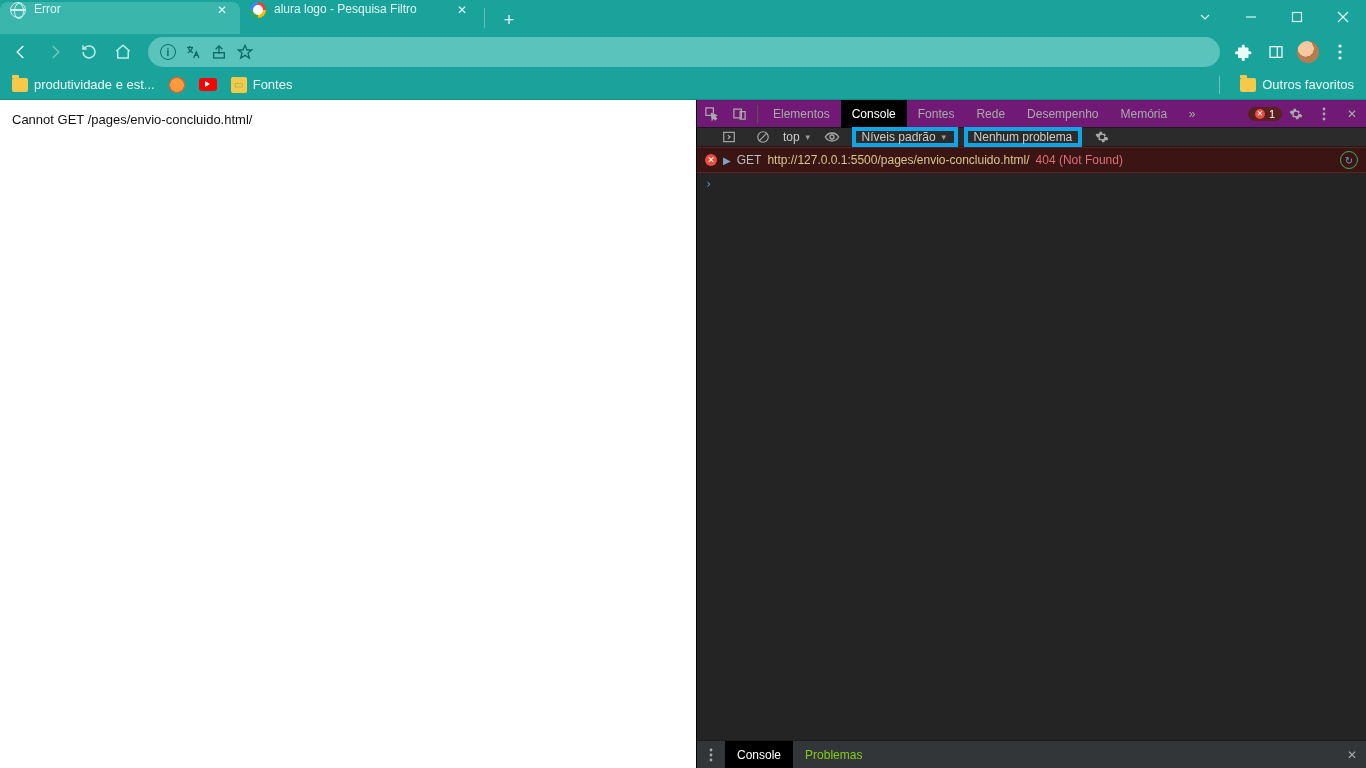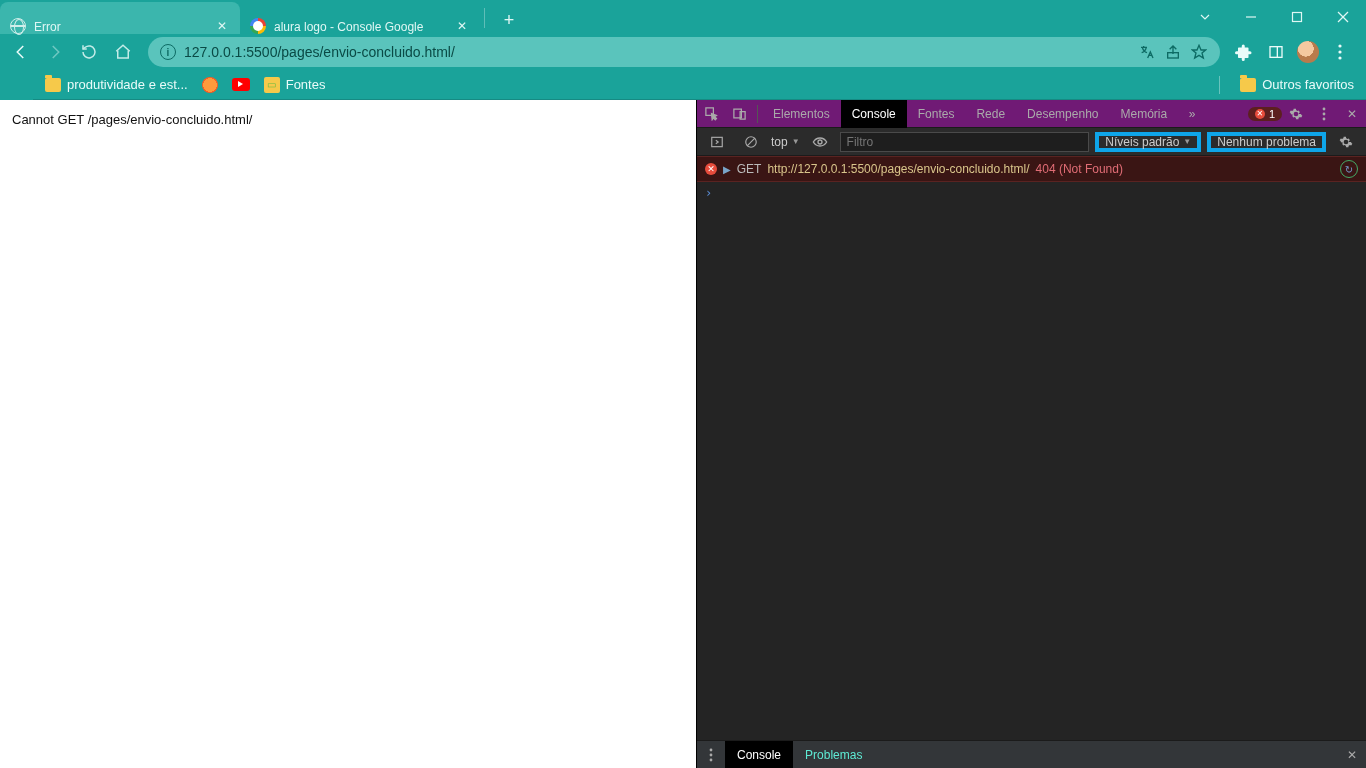--- a/index.html
+++ b/index.html
@@ -1,21 +1,21 @@
 <!DOCTYPE html>
 <html><head>
 <meta charset="utf-8">
 <style>
   * { margin:0; padding:0; box-sizing:border-box; font-family:"Segoe UI",Arial,sans-serif; }
   body { width:1366px; height:768px; overflow:hidden; background:#fff; }
 
   
   .chrome { background:#1aa39a; }
   .tab-strip { height:34px; display:flex; align-items:flex-end; }
-  .tab { height:32px; width:240px; display:flex; align-items:flex-end; padding:0 10px; gap:8px;
+  .tab { height:32px; width:240px; display:flex; align-items:flex-start; padding:0 10px; gap:8px;
          color:#dff7f4; font-size:12px; border-top-left-radius:8px; border-top-right-radius:8px;
          cursor:pointer; position:relative; }
   .tab.active { background:#3bb6ad; }
   .tab .title { flex:1; white-space:nowrap; overflow:hidden; text-overflow:ellipsis; }
   .tab .close { width:16px; height:16px; display:flex; align-items:center; justify-content:center;
                 color:#dff7f4; border-radius:50%; font-size:12px; }
   .newtab { width:28px; height:28px; margin-left:6px; display:flex; align-items:center;
             justify-content:center; color:#dff7f4; font-size:18px; border-radius:50%; cursor:pointer; }
   .tab-sep { width:1px; height:20px; background:rgba(255,255,255,.3); margin:0 4px 6px 4px; }
   .win-ctrls { margin-left:auto; display:flex; height:34px; }
@@ -37,21 +37,21 @@
   .omni-icon { width:18px; height:18px; color:#0d6b64; display:flex; align-items:center; justify-content:center; }
 
   .ext-row { display:flex; align-items:center; gap:4px; padding-right:6px; }
   .ext-btn { width:28px; height:28px; display:flex; align-items:center; justify-content:center;
              color:#dff7f4; cursor:pointer; }
   .avatar { width:22px; height:22px; border-radius:50%;
             background:radial-gradient(circle at 40% 35%, #f4c9a0 0 40%, #b87b4c 41% 100%); }
 
   .bookmarks { height:30px; background:#1aa39a; display:flex; align-items:center;
                padding:0 12px; gap:14px; font-size:13px; color:#e9fbf9;
-               border-bottom:1px solid rgba(0,0,0,.15);margin-left:33px; }
+               border-bottom:1px solid rgba(0,0,0,.15); }
   .bm-item { display:flex; align-items:center; gap:6px; cursor:pointer; }
   .bm-folder { width:16px; height:14px; background:#f6c94a; border-radius:2px; position:relative; }
   .bm-folder::before { content:""; position:absolute; top:-3px; left:0; width:7px; height:3px;
                        background:#f6c94a; border-radius:1px 1px 0 0; }
   .bm-sun   { width:16px;height:16px;border-radius:50%;
               background:radial-gradient(circle,#ff9a3c 0 60%,#ff5a1f 61% 100%); }
   .bm-yt    { width:18px;height:13px;background:#ff0000;border-radius:3px;position:relative; }
   .bm-yt::after{content:"";position:absolute;left:6px;top:3px;border-left:5px solid #fff;
                 border-top:3.5px solid transparent;border-bottom:3.5px solid transparent;}
   .bm-class { width:16px;height:16px;background:#f6c94a;border-radius:2px;display:flex;
@@ -74,22 +74,22 @@
   .dt-sep { width:1px; height:18px; background:#555; margin:0 4px; }
   .dt-tab { padding:0 11px; height:28px; display:flex; align-items:center; color:#aaa; cursor:pointer; }
   .dt-tab.active { background:#000; color:#fff; }
   .dt-right { margin-left:auto; display:flex; align-items:center; }
   .err-pill { display:flex; align-items:center; gap:4px; background:#5c1f1f; color:#fff;
               border-radius:9px; padding:1px 7px; font-size:11px; }
   .err-pill .dot { width:10px;height:10px;border-radius:50%;background:#e74c3c;display:flex;
                    align-items:center;justify-content:center;font-size:8px;color:#fff; }
 
   
-  .con-bar { height:28px; background:#2b2b2b; display:flex; align-items:center; gap:6px;
-             padding:0 6px; border-bottom:1px solid #1b1b1b; }
+  .con-bar { height:19px; background:#2b2b2b; display:flex; align-items:center; gap:6px;
+             padding:0 18px; border-bottom:1px solid #1b1b1b; }
   .con-select { color:#ccc; display:flex; align-items:center; gap:4px; cursor:pointer; font-size:12px;}
   .con-filter { flex:1; height:20px; background:#1e1e1e; border:1px solid #4a4a4a; color:#888;
                 padding:0 6px; font-size:12px; outline:none; }
   .con-chip { color:#ccc; padding:0 6px; height:20px; border:4px solid #0ea5e9;
               display:flex; align-items:center; gap:4px; cursor:pointer; font-size:12px;
               background:#2b2b2b;}
   .gear { width:14px;height:14px; }
 
   
   .con-body { flex:1; background:#242424; font-family:Menlo,Consolas,monospace; font-size:12px;
@@ -102,21 +102,21 @@
   .con-row .m-get { color:#bbb; }
   .con-row .m-url { color:#d9c58b; }
   .con-row .m-stat{ color:#e06c75; }
   .con-row .vm { margin-left:auto; width:18px;height:18px;border:1px solid #4a6;border-radius:50%;
                  color:#79c;display:flex;align-items:center;justify-content:center;font-size:10px;}
   .con-prompt { padding:4px 8px; color:#5a8dd6; font-family:Menlo,Consolas,monospace;}
 
   
   .drawer { height:28px; background:#333639; display:flex; align-items:center;
             border-top:1px solid #1b1b1b; }
-  .drawer-tab { padding:0 12px; height:28px; display:flex; align-items:center; color:#5eead4; cursor:pointer;}
+  .drawer-tab { padding:0 12px; height:28px; display:flex; align-items:center; color:#84cc16; cursor:pointer;}
   .drawer-tab.active { background:#000; color:#fff; }
   .drawer-close { margin-left:auto; }
 
   .globe { width:16px;height:16px;border:1.5px solid #cfeeea;border-radius:50%;position:relative; }
   .globe::before{content:"";position:absolute;left:3px;top:0;width:8px;height:14px;border:1.5px solid #cfeeea;
                  border-radius:50%;}
   .globe::after{content:"";position:absolute;left:0;top:6px;width:14px;height:1.5px;background:#cfeeea;}
   .g-ico { width:16px;height:16px;border-radius:50%;
            background:conic-gradient(#ea4335 0 25%,#fbbc05 0 50%,#34a853 0 75%,#4285f4 0 100%);
            position:relative; }
@@ -128,21 +128,21 @@
 
 <div class="chrome">
   <div class="tab-strip">
     <div class="tab active">
       <span class="globe"></span>
       <span class="title">Error</span>
       <span class="close">✕</span>
     </div>
     <div class="tab">
       <span class="g-ico"></span>
-      <span class="title">alura logo - Console Google</span>
+      <span class="title">alura logo - Pesquisa Filtro</span>
       <span class="close">✕</span>
     </div>
     <span class="tab-sep"></span>
     <div class="newtab">+</div>
 
     <div class="win-ctrls">
       <div class="win-btn">
         <svg viewBox="0 0 12 12">
             <polyline points="2,4 6,8 10,4"></polyline>
           </svg>
@@ -185,21 +185,20 @@
       </div>
     <div class="nav-btn">
       <svg viewBox="0 0 24 24">
           <path d="M3 11l9-8 9 8"></path>
           <path d="M5 10v10h14V10"></path>
         </svg>
       </div>
 
     <div class="omnibox">
       <span class="info">i</span>
-      <span class="url">127.0.0.1:5500/pages/envio-concluido.html/</span>
       <span class="omni-icon">
         <svg width="16" height="16" viewBox="0 0 24 24" fill="none" stroke="#0d6b64" stroke-width="2">
           <path d="M3 5h9M7 3v2M5 5c1 4 4 7 7 8M11 5c-1 4-4 7-7 8"></path>
             <path d="M13 21l4-9 4 9M14.5 17h5"></path>
           </svg>
       </span>
       <span class="omni-icon">
         <svg width="16" height="16" viewBox="0 0 24 24" fill="none" stroke="#0d6b64" stroke-width="2">
           <path d="M12 3v12M7 8l5-5 5 5"></path>
             <rect x="4" y="13" width="16" height="8"></rect>
@@ -328,21 +327,20 @@
       <div class="con-select">
         <span>top</span>
         <span class="tri">▼</span>
       </div>
       <div class="dt-icon-btn">
         <svg width="16" height="12" viewBox="0 0 24 16" fill="none" stroke="#aaa" stroke-width="2">
           <circle cx="12" cy="8" r="3"></circle>
             <path d="M2 8c3-5 7-6 10-6s7 1 10 6c-3 5-7 6-10 6S5 13 2 8z"></path>
           </svg>
       </div>
-      <input class="con-filter" placeholder="Filtro" style="">
       <div class="con-chip">
         <span>Níveis padrão</span>
         <span class="tri">▼</span>
       </div>
       <div class="con-chip">
         <span>Nenhum problema</span>
       </div>
       <div class="dt-icon-btn">
         <svg class="gear" viewBox="0 0 24 24" fill="#aaa">
             <path d="M12 8a4 4 0 1 0 0 8 4 4 0 0 0 0-8zm9 4a7 7 0 0 1-.1 1.2l2 1.6-2 3.4-2.4-1a7 7 0 0 1-2 1.2l-.4 2.6h-4l-.4-2.6a7 7 0 0 1-2-1.2l-2.4 1-2-3.4 2-1.6A7 7 0 0 1 3 12a7 7 0 0 1 .1-1.2l-2-1.6 2-3.4 2.4 1a7 7 0 0 1 2-1.2L7.9 3h4l.4 2.6a7 7 0 0 1 2 1.2l2.4-1 2 3.4-2 1.6c.1.4.1.8.1 1.2z"></path>

